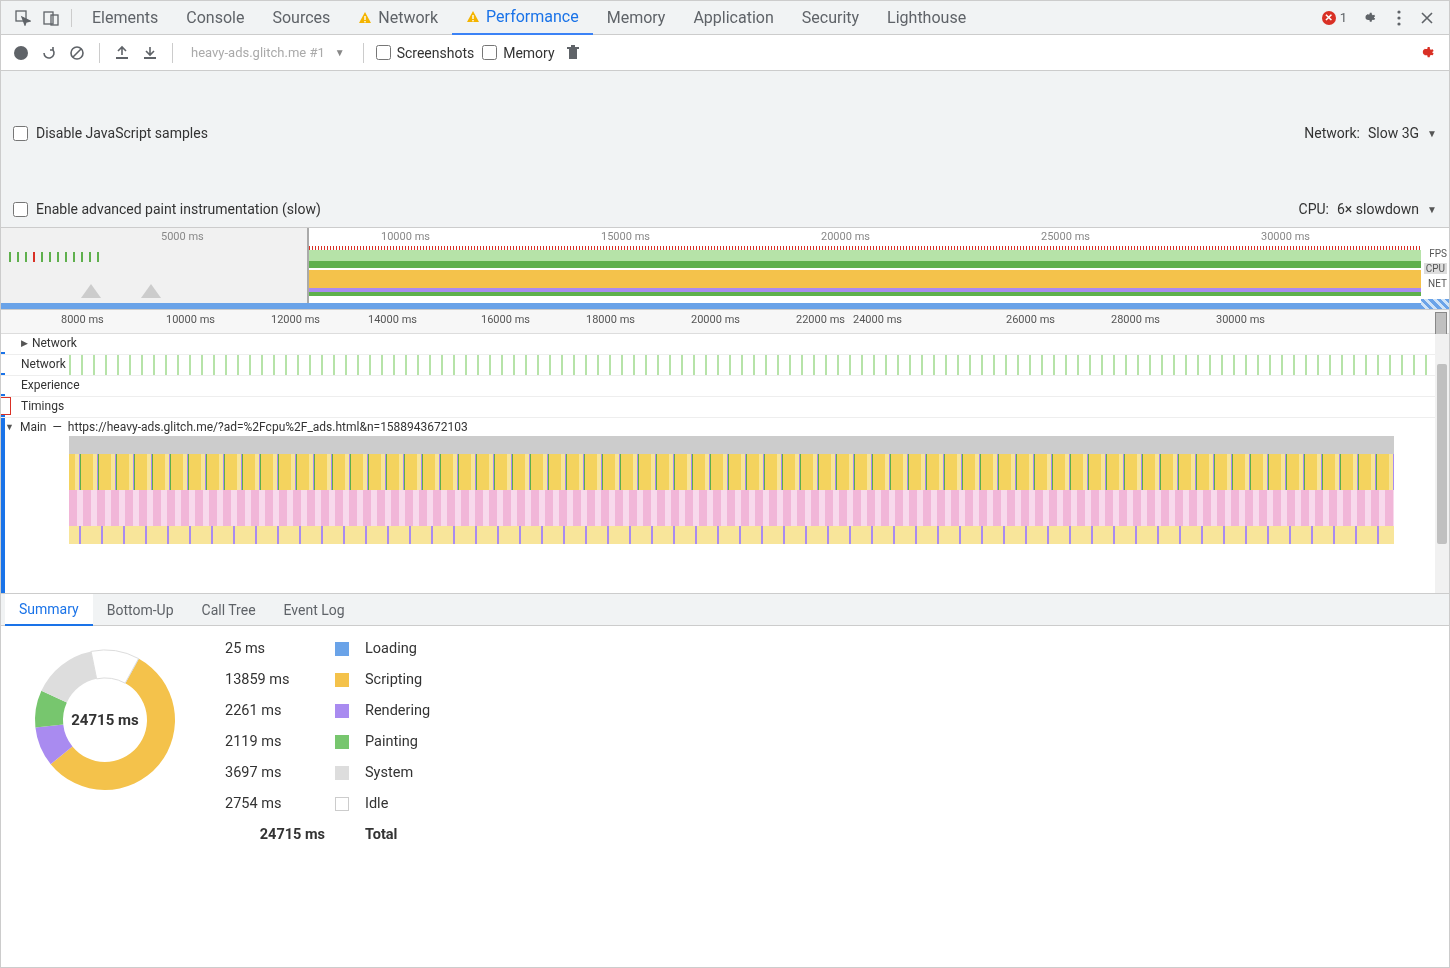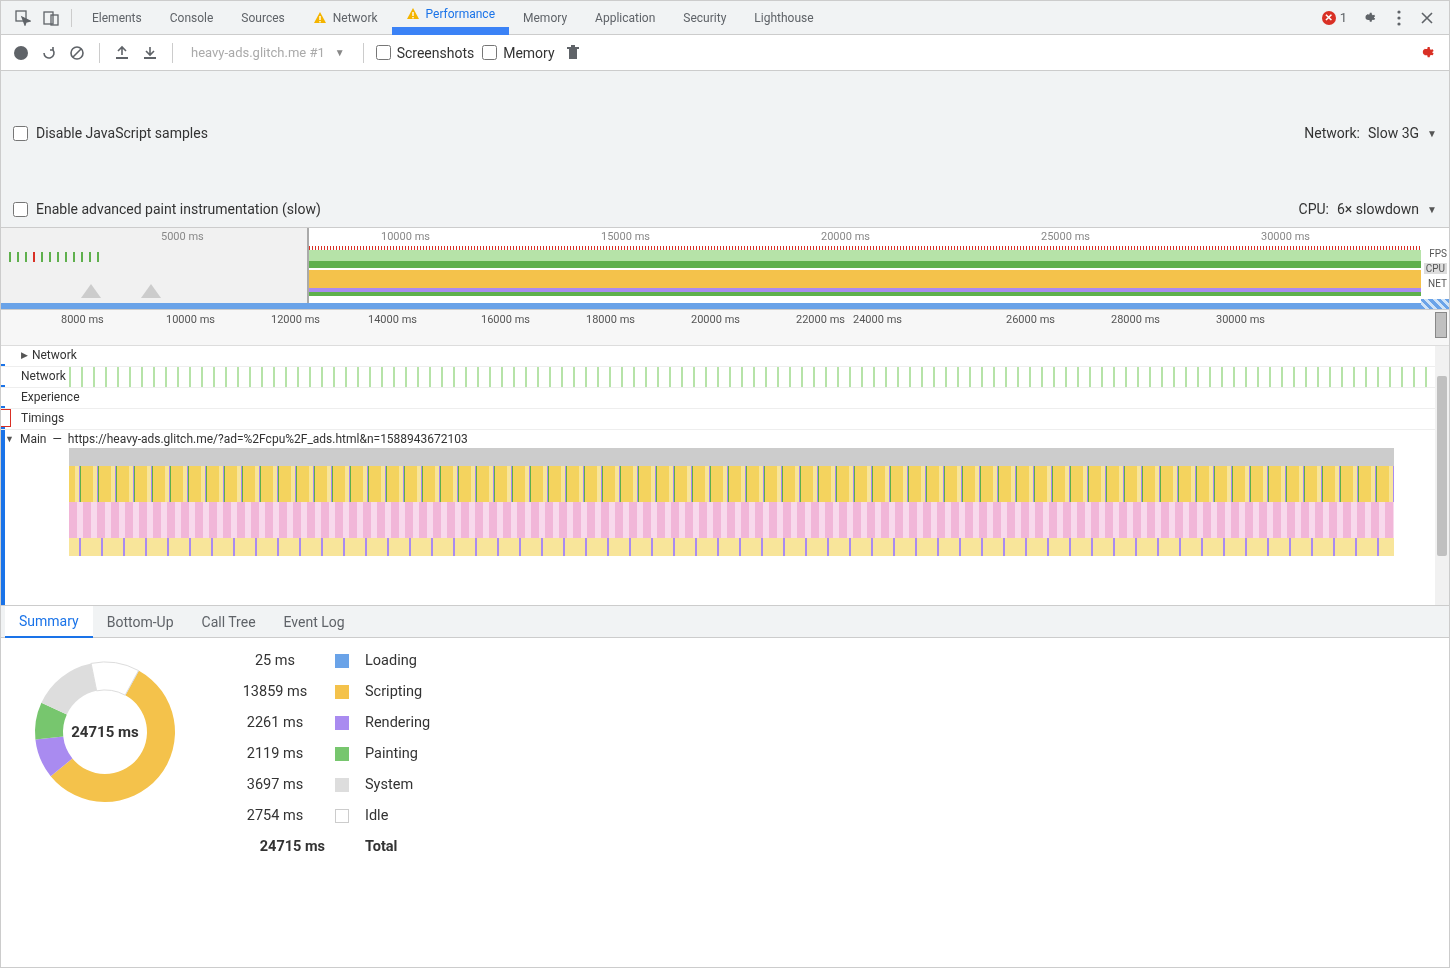--- a/index.html
+++ b/index.html
@@ -39,26 +39,26 @@
   background: #ccc;
   margin: 0 6px;
 }
 .top-tabs .tab {
   padding: 0 14px;
   height: 34px;
   display: flex;
   align-items: center;
   color: #5f6368;
   cursor: pointer;
-  font-size: 12px;
+  font-size: 16px;
   gap: 6px;
 }
 .top-tabs .tab.active {
   color: #1a73e8;
-  border-bottom: 8px solid #3b82f6;
+  border-bottom: 2px solid #3b82f6;
 }
 .warn-triangle {
   width: 14px; height: 14px;
   display: inline-flex; align-items: center; justify-content: center;
 }
 .top-tabs .spacer { flex: 1; }
 .error-badge {
   display: flex; align-items: center; gap: 4px;
   color: #5f6368;
   margin-right: 10px;
@@ -188,21 +188,21 @@
 .overview .mem-spikes {
   position:absolute; left:80px; top:50px; width:200px; height:20px;
   display:flex; align-items:flex-end; gap:40px;
 }
 .overview .mem-spikes span{
   display:block;width:0;height:0;border-left:10px solid transparent;border-right:10px solid transparent;border-bottom:14px solid #ccc;
 }
 
 
 .main-ruler {
-  height: 36px; background: #f7f7f7; border-bottom: 1px solid #ddd;
+  height: 24px; background: #f7f7f7; border-bottom: 1px solid #ddd;
   position: relative; font-size: 11px; color: #555;
 }
 .main-ruler span { position: absolute; top: 3px; }
 .main-ruler .scroll-thumb {
   position:absolute; right:2px; top:2px; width:12px; height:26px;
   background:#c0c0c0; border:1px solid #888;
 }
 
 
 .tracks {
@@ -326,21 +326,21 @@
   font-weight: 700; font-size: 15px; color: #333;
 }
 .legend-table {
   display: grid;
   grid-template-columns: 100px 20px 120px;
   row-gap: 14px;
   column-gap: 10px;
   align-items: center;
   font-size: 14.5px;
 }
-.legend-table .ms { text-align: center; }
+.legend-table .ms { text-align: left; }
 .legend-table .sw {
   width: 14px; height: 14px;
 }
 .sw-loading{background:#6aa3e8;}
 .sw-scripting{background:#f4c24b;}
 .sw-rendering{background:#a98bf0;}
 .sw-painting{background:#77c66e;}
 .sw-system{background:#ddd;}
 .sw-idle{background:#fff;border:1px solid #ccc;}
 .legend-table .total-ms { font-weight:700; text-align:right; }

